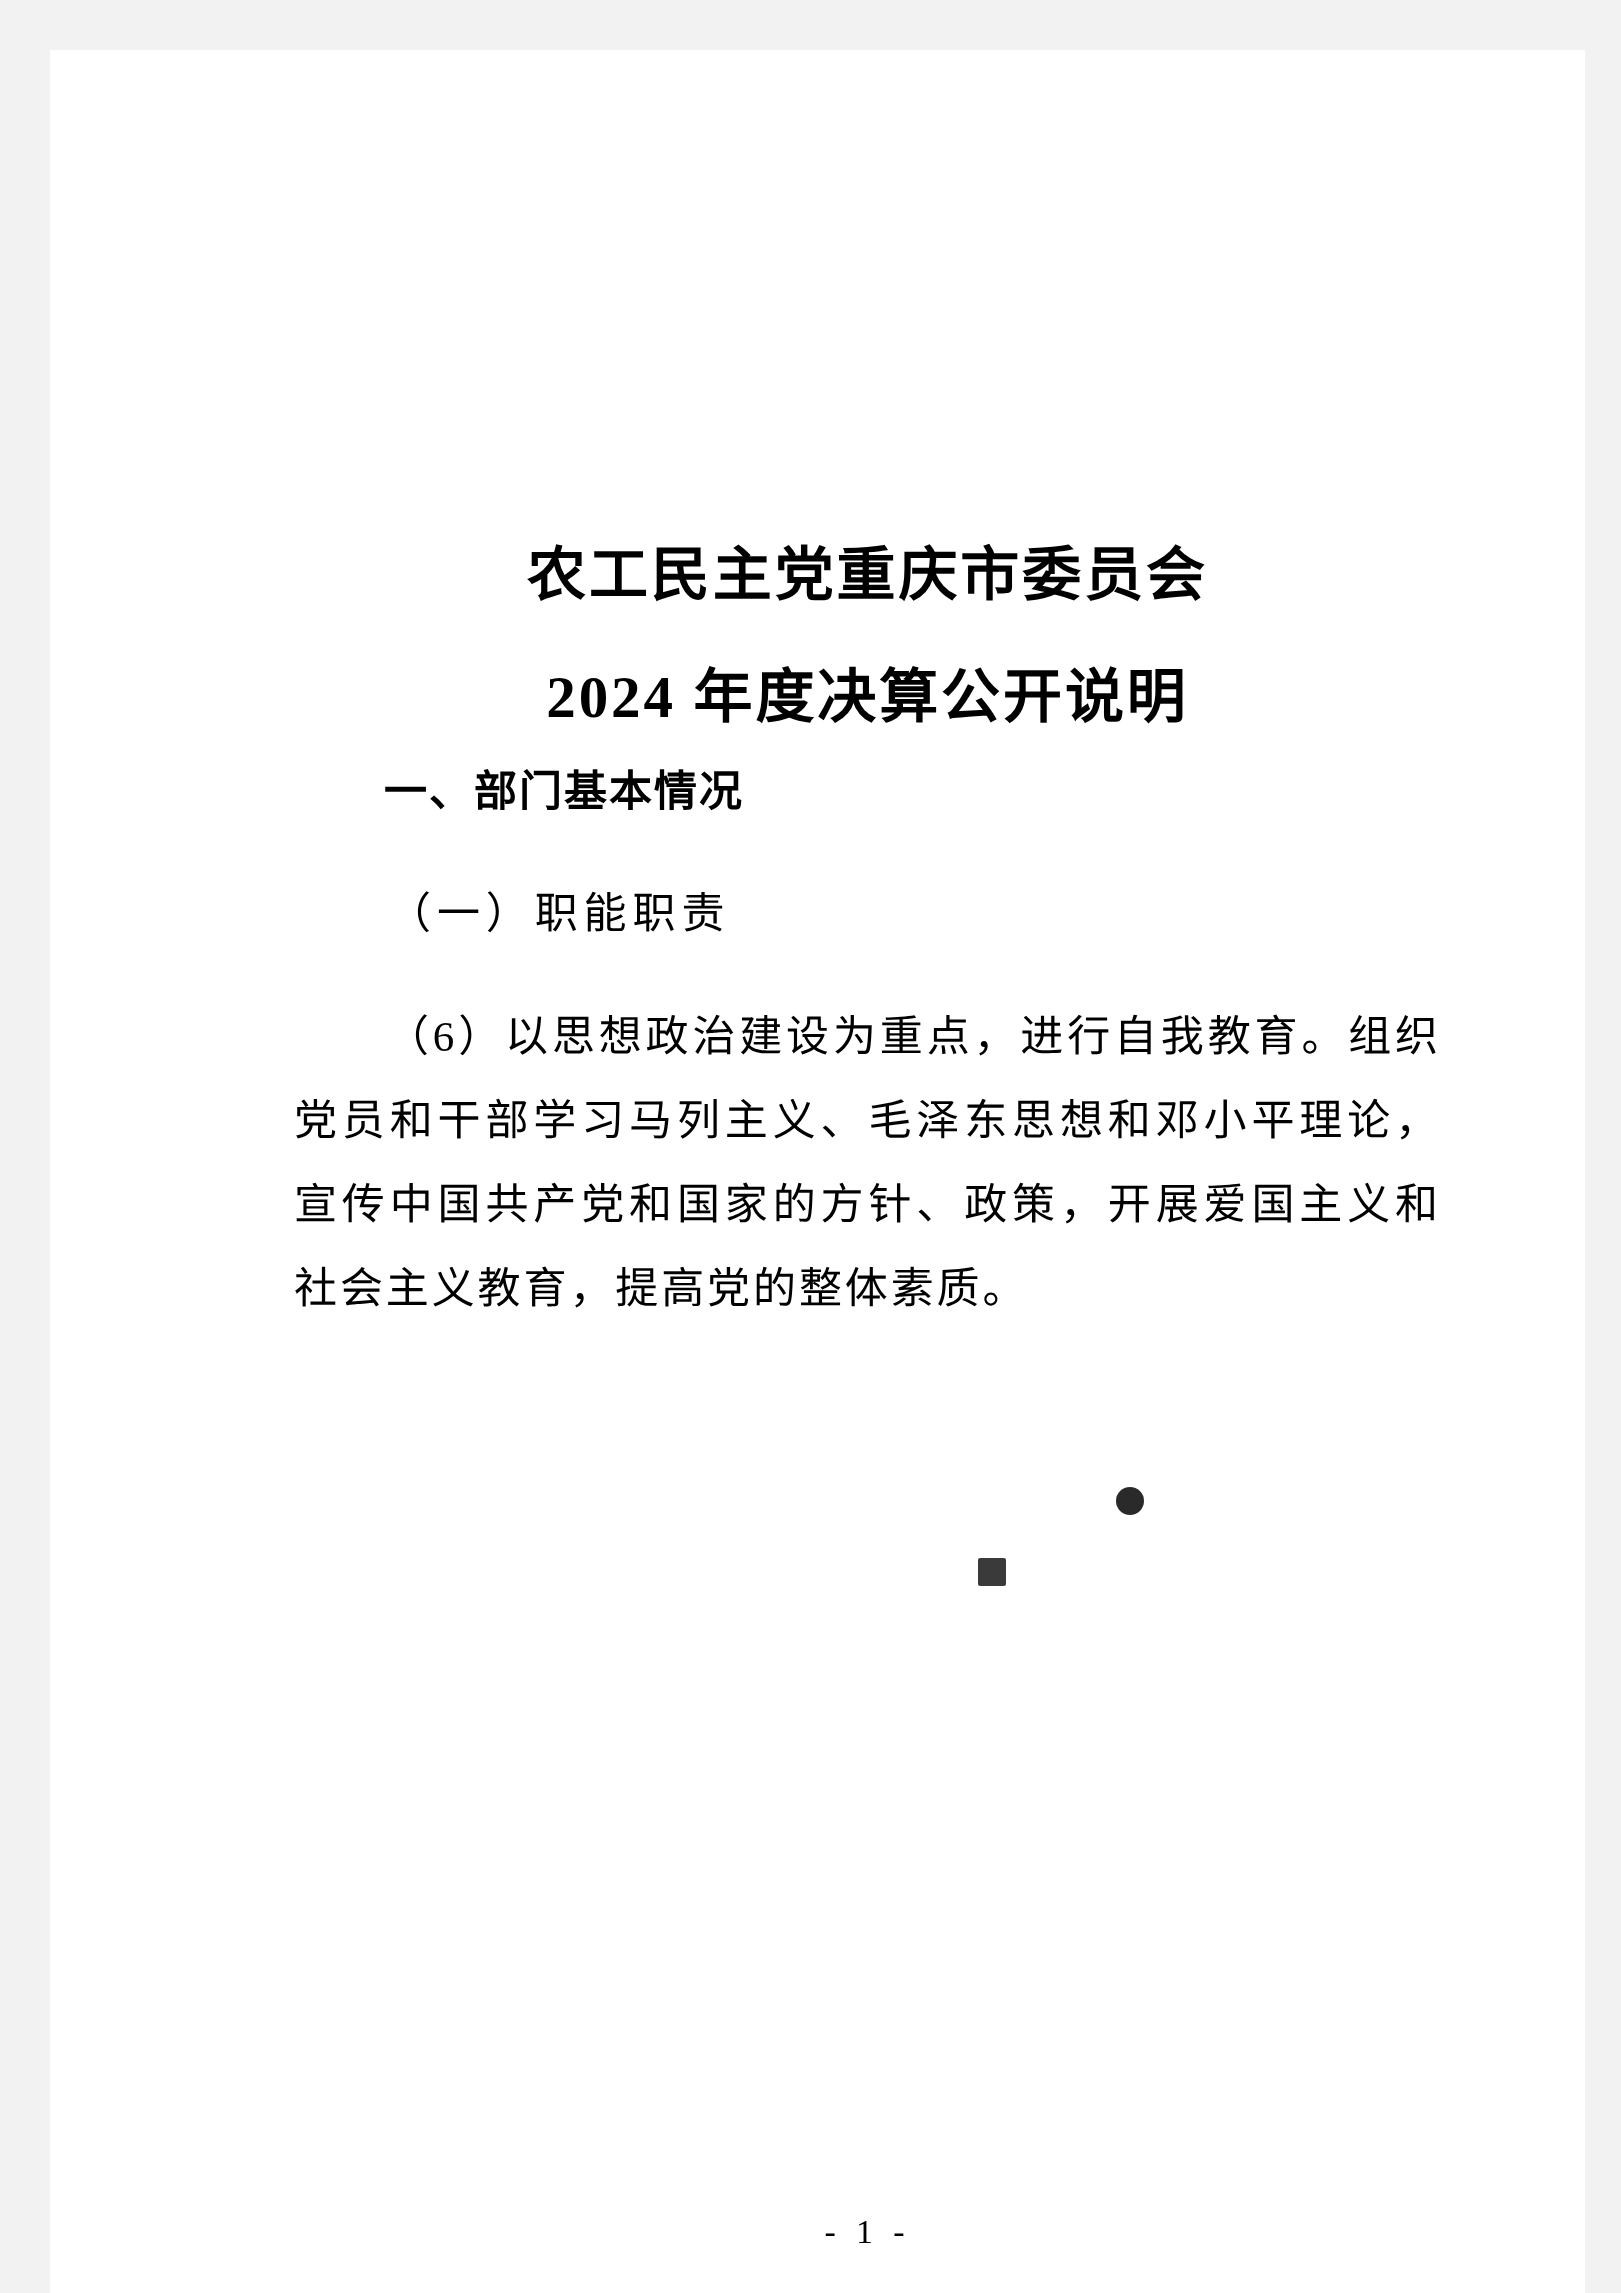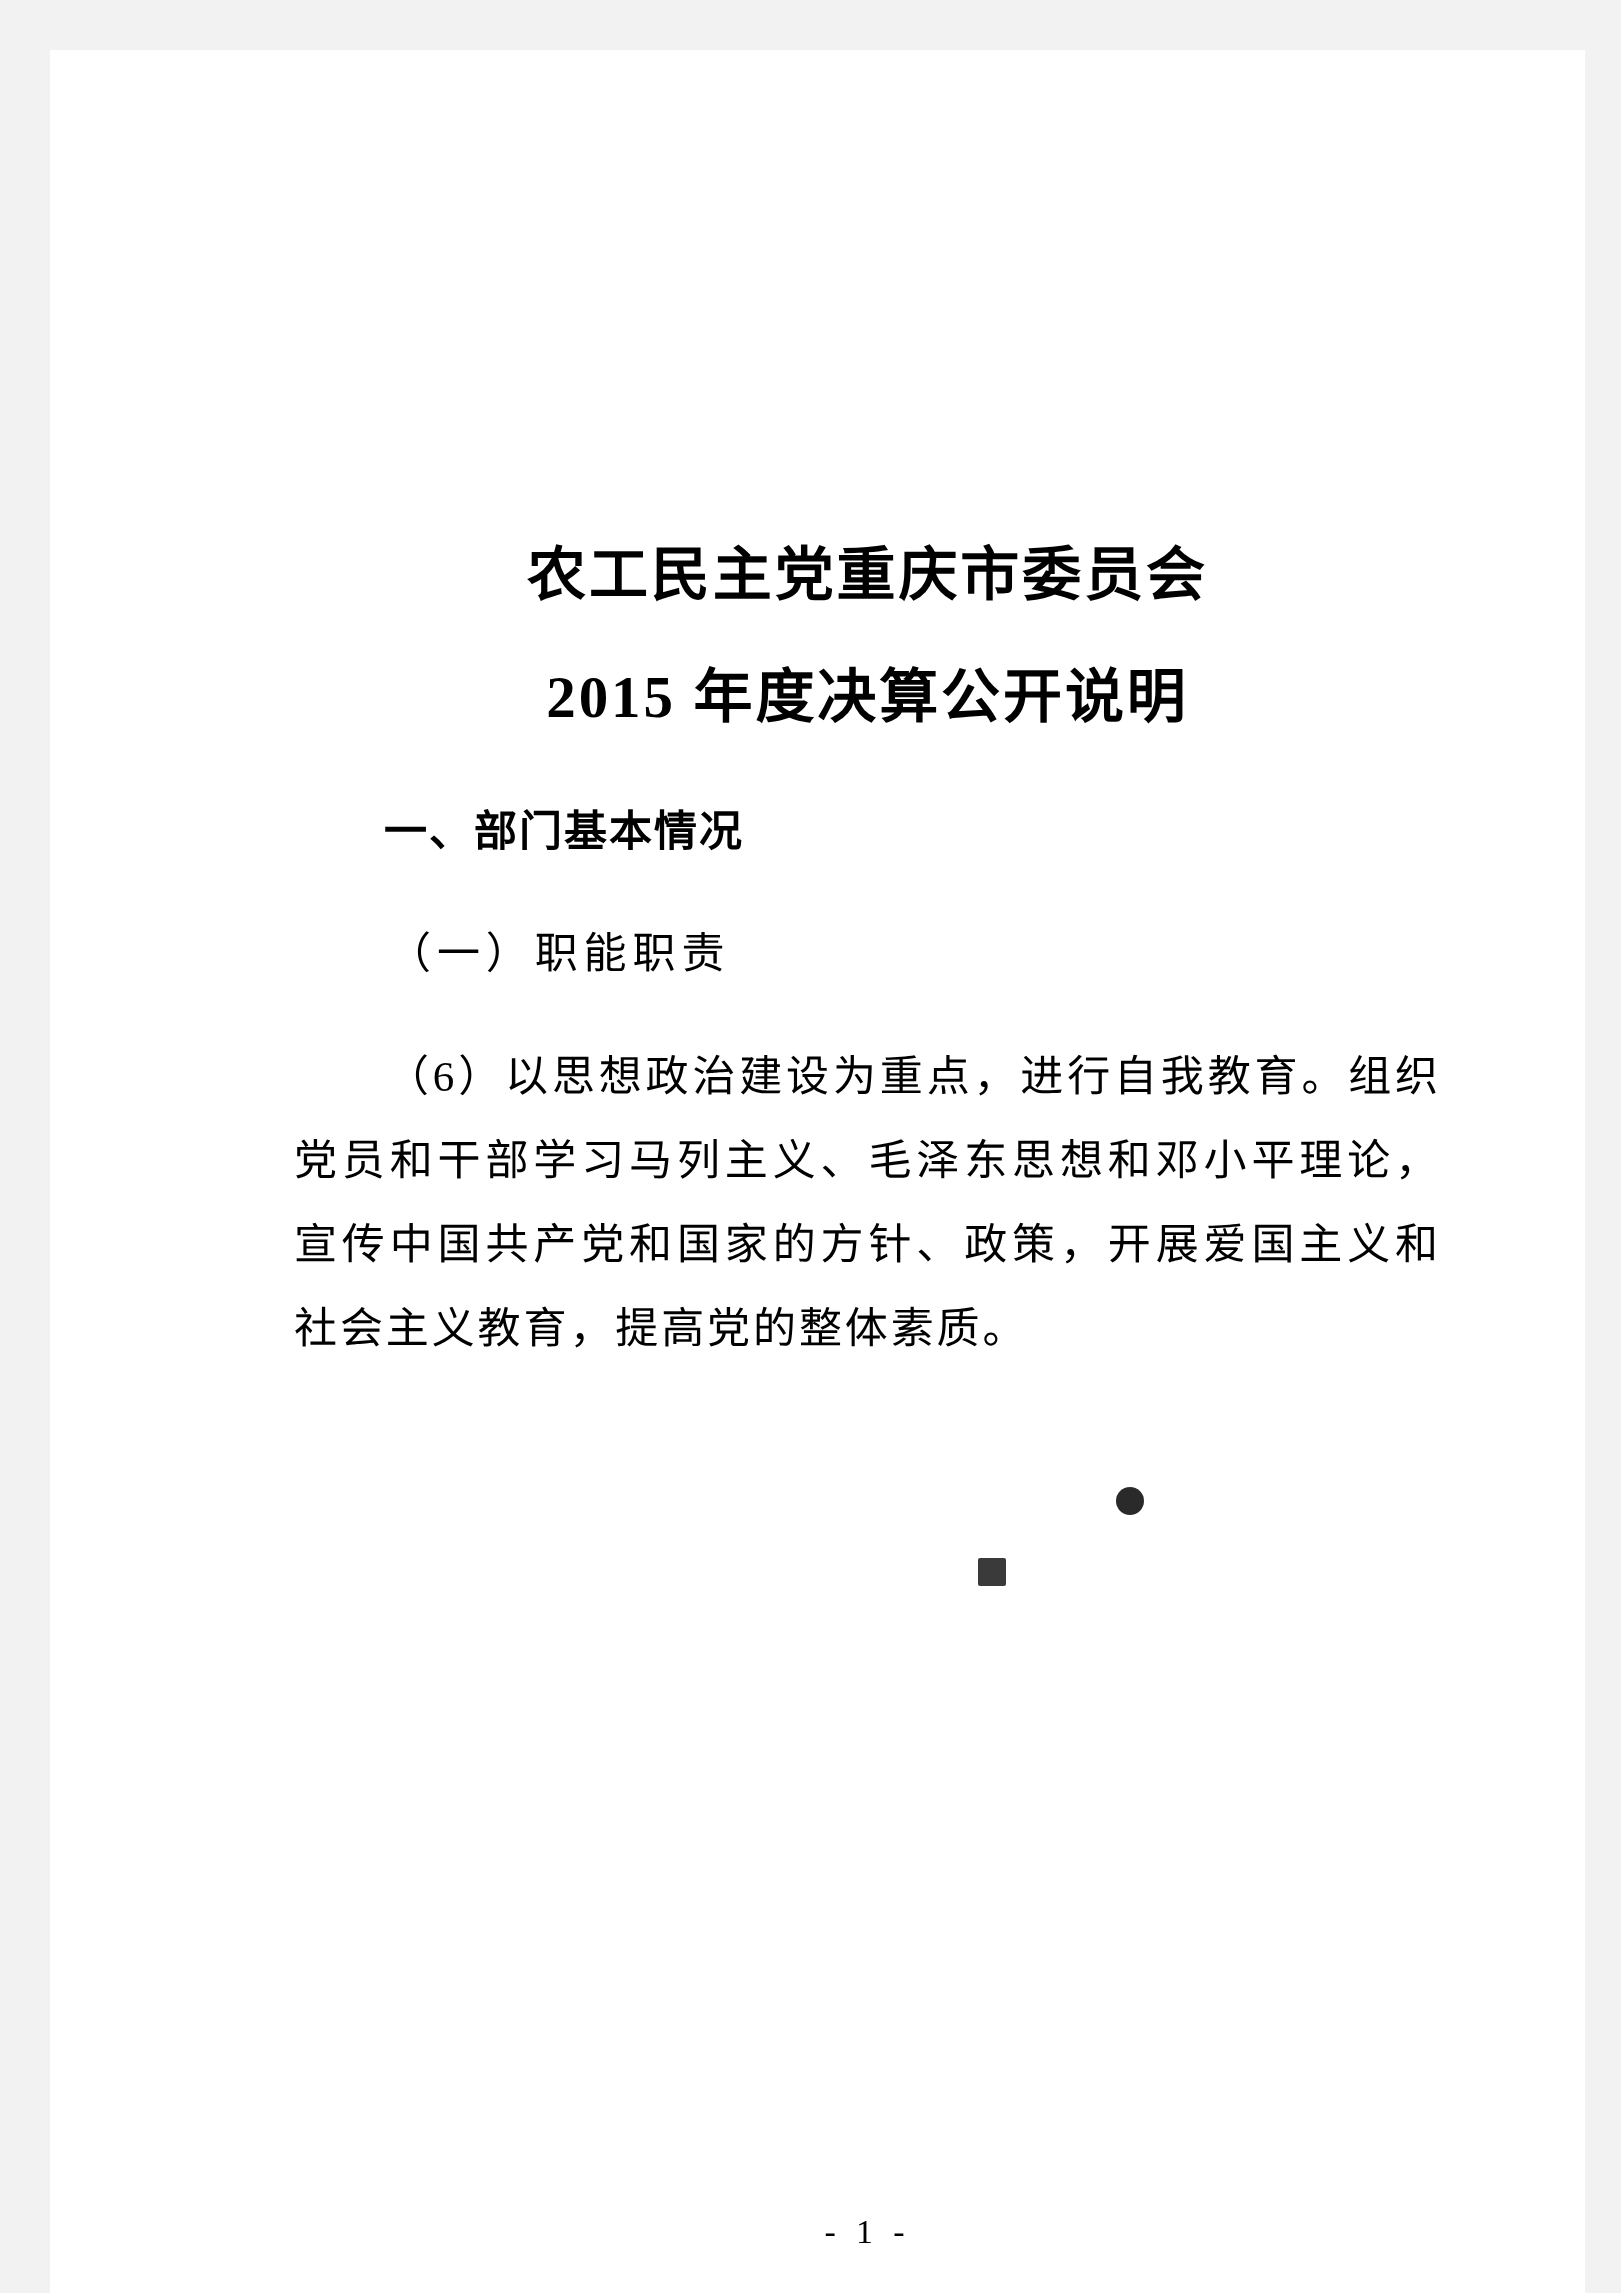--- a/index.html
+++ b/index.html
@@ -32,21 +32,21 @@
     font-weight: bold;
     font-size: 59px;
     line-height: 83px;
     letter-spacing: 2.9px;
     white-space: nowrap;
   }
 
   
   .content {
     position: absolute;
-    top: 689px;
+    top: 649px;
     left: 194px;
     width: 1225px;
   }
   .section-heading {
     font-family: "Liberation Sans", "DejaVu Sans", sans-serif;
     font-weight: bold;
     font-size: 43px;
     line-height: 84px;
     letter-spacing: 2px;
     text-indent: 90px;
@@ -103,21 +103,21 @@
     border-radius: 2px;
   }
 </style>
 </head>
 <body>
 
 <div class="page">
 
   <div class="title-block">
     <div class="title-line">农工民主党重庆市委员会</div>
-    <div class="title-line">2015 年度决算公开说明</div>
+    <div class="title-line">2024 年度决算公开说明</div>
   </div>
 
   <div class="content">
     <div class="section-heading">一、部门基本情况</div>
     <div class="subsection-heading">（一）职能职责</div>
     <p class="body-para">（6）以思想政治建设为重点，进行自我教育。组织党员和干部学习马列主义、毛泽东思想和邓小平理论，宣传中国共产党和国家的方针、政策，开展爱国主义和社会主义教育，提高党的整体素质。</p>
   </div>
 
   <div class="speck-1"></div>
   <div class="speck-2"></div>

